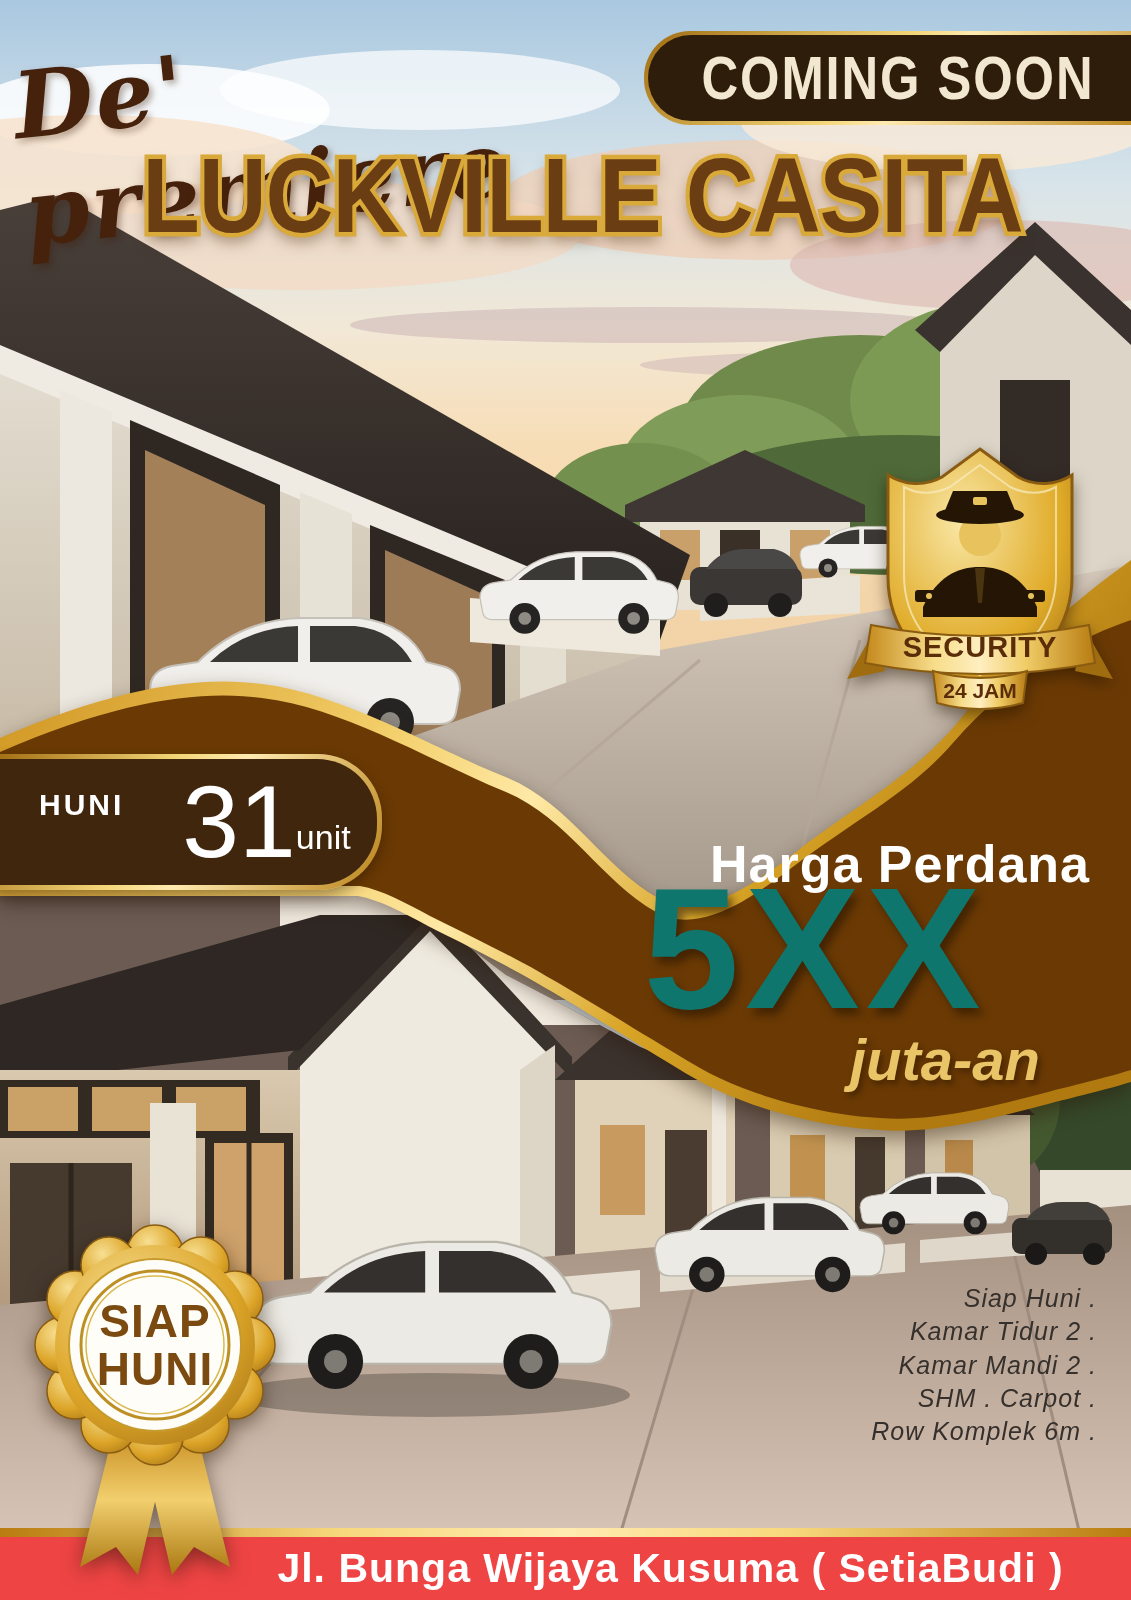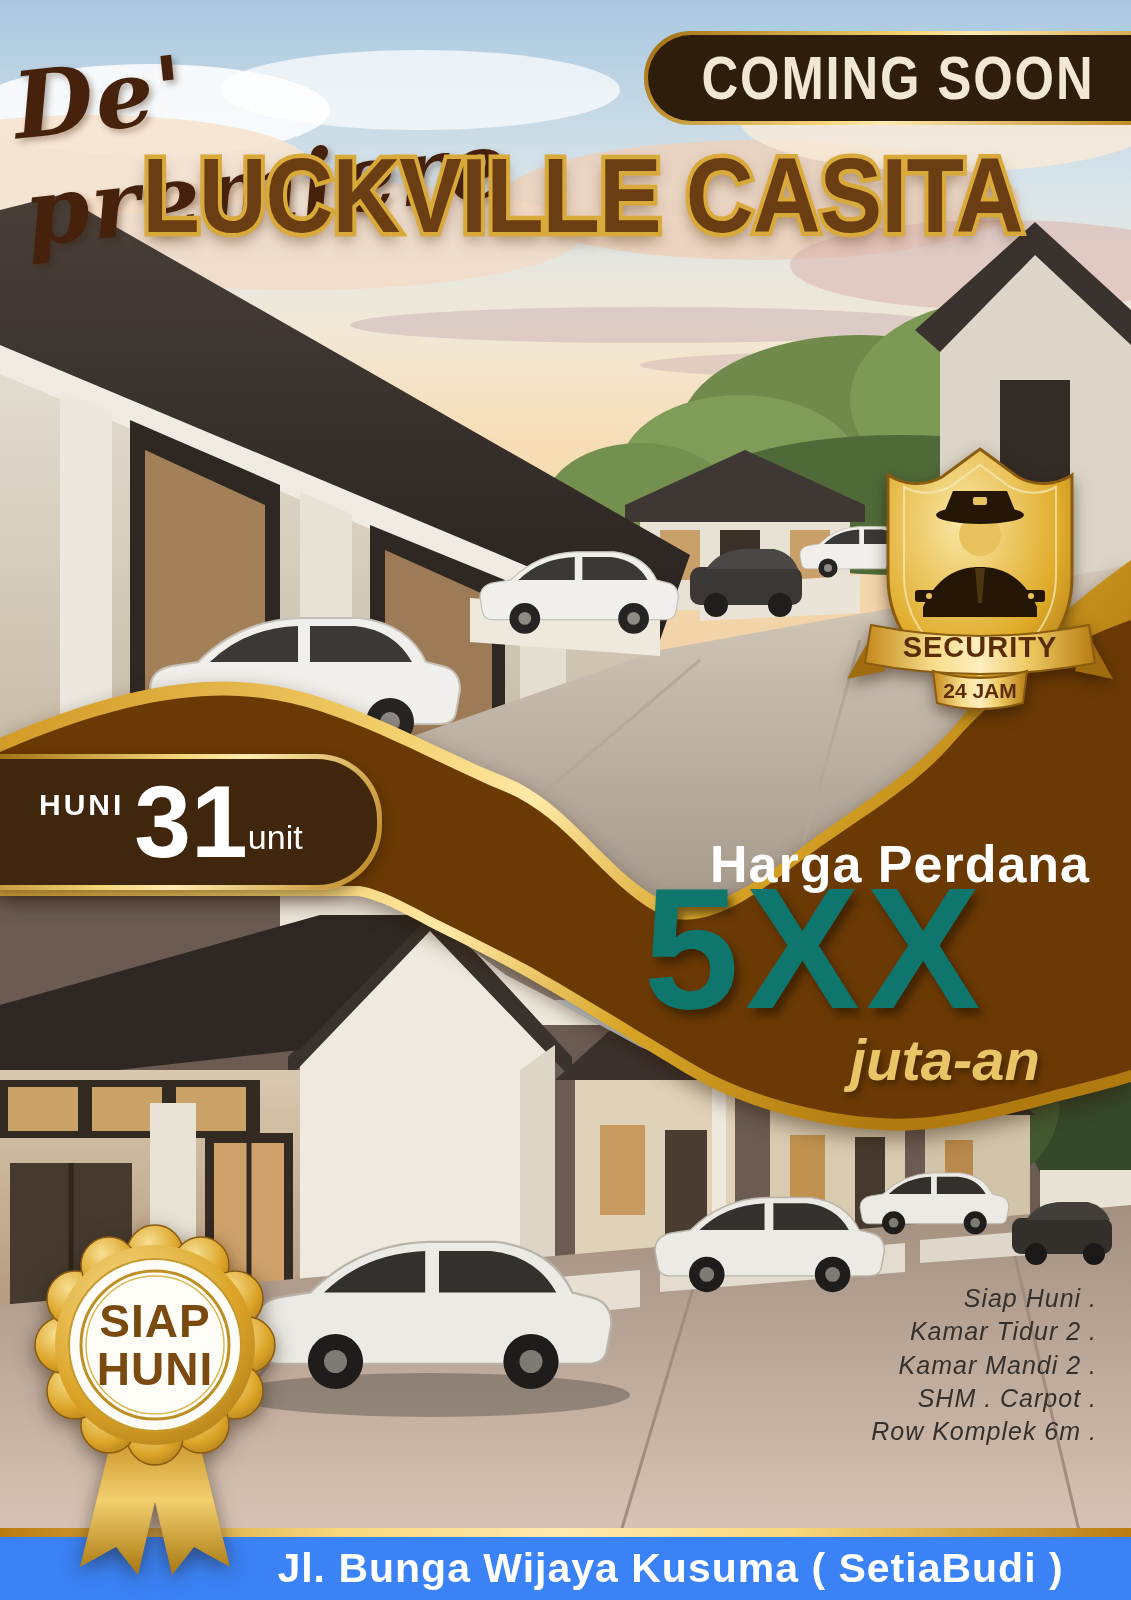--- a/index.html
+++ b/index.html
@@ -36,21 +36,21 @@
     text-shadow:0 7px 14px rgba(70,35,5,.5);}
   .main-title .t.front{color:#6b3d12;}
 
   
   .units-pill{left:-8px;top:754px;width:380px;height:126px;z-index:5;border-radius:0 64px 64px 0;
     padding:5px;background:linear-gradient(120deg,#a06c10,#f4d678 40%,#ffeab0 55%,#b9831a);
     box-shadow:0 6px 14px rgba(30,15,0,.4);}
   .units-pill .inner{width:100%;height:100%;box-sizing:border-box;border-radius:0 60px 60px 0;
     background:#40260d;display:flex;align-items:center;padding-left:42px;color:#fff;}
   .units-prefix{font-size:30px;font-weight:600;letter-spacing:3px;margin-right:10px;margin-top:-34px;}
-  .units-count{font-size:102px;font-weight:700;line-height:1;}
+  .units-count{font-size:102px;font-weight:400;line-height:1;margin-left:48px;}
   .units-suffix{font-size:34px;font-weight:500;align-self:flex-end;margin-bottom:28px;}
 
   
   .price-label{left:700px;top:834px;width:400px;z-index:6;text-align:center;color:#ffffff;
     font-size:52px;font-weight:600;letter-spacing:1px;}
   .price-value{left:580px;top:862px;width:470px;z-index:6;text-align:center;color:#0f766e;
     font-size:172px;font-weight:700;letter-spacing:6px;line-height:1;
     text-shadow:5px 7px 9px rgba(35,18,0,.55);}
   .price-unit{left:700px;top:1026px;width:340px;z-index:6;text-align:right;color:#e9c568;
     font-size:58px;font-weight:700;font-style:italic;
@@ -63,21 +63,21 @@
     filter:drop-shadow(0 6px 10px rgba(30,15,0,.5));}
 
   
   .features{right:34px;top:1282px;z-index:6;text-align:right;color:#35302c;
     font-size:25px;font-style:italic;font-weight:400;line-height:1.33;letter-spacing:1px;}
 
   
   .address-bar{left:0;top:1528px;width:1131px;height:72px;z-index:8;}
   .address-bar .goldline{height:9px;width:100%;
     background:linear-gradient(90deg,#b97c10,#f7d87c 30%,#ffeab0 50%,#f7d87c 70%,#b97c10);}
-  .address-bar .brown{height:63px;width:100%;background:#3b82f6;display:flex;
+  .address-bar .brown{height:63px;width:100%;background:#ef4444;display:flex;
     align-items:center;justify-content:center;padding-left:210px;box-sizing:border-box;}
   .address-bar .brown span{color:#ffffff;font-size:41px;font-weight:600;letter-spacing:1px;
     white-space:nowrap;}
 </style>
 </head>
 <body>
 
 <div class="poster">
 
   <div class="layer photo-top">

